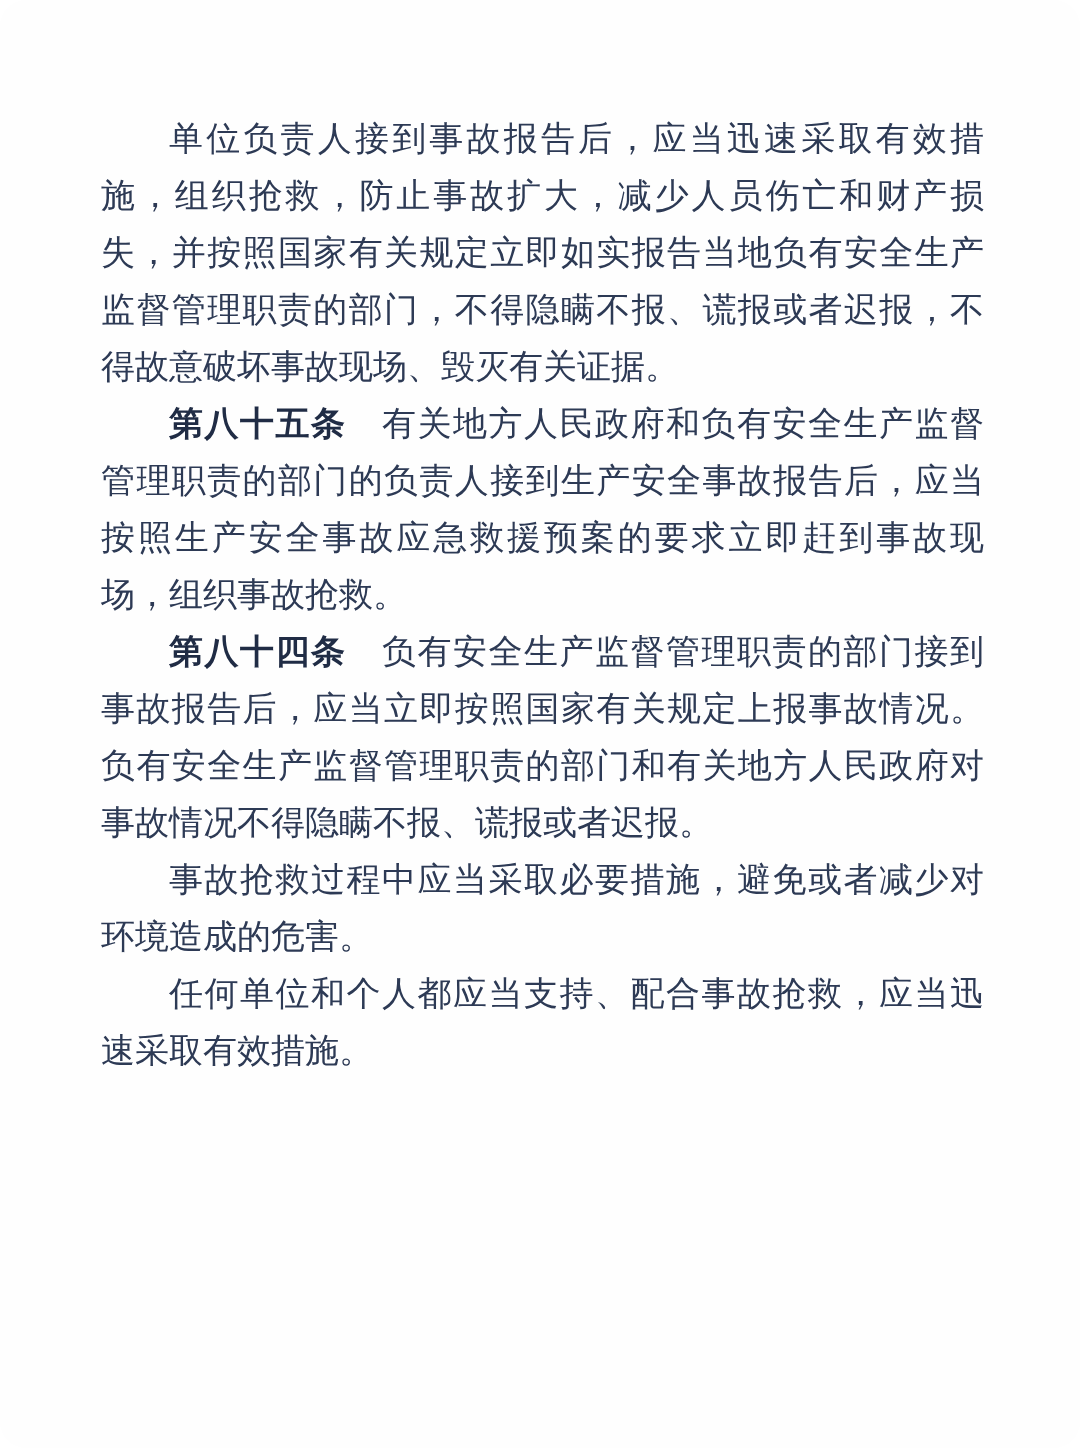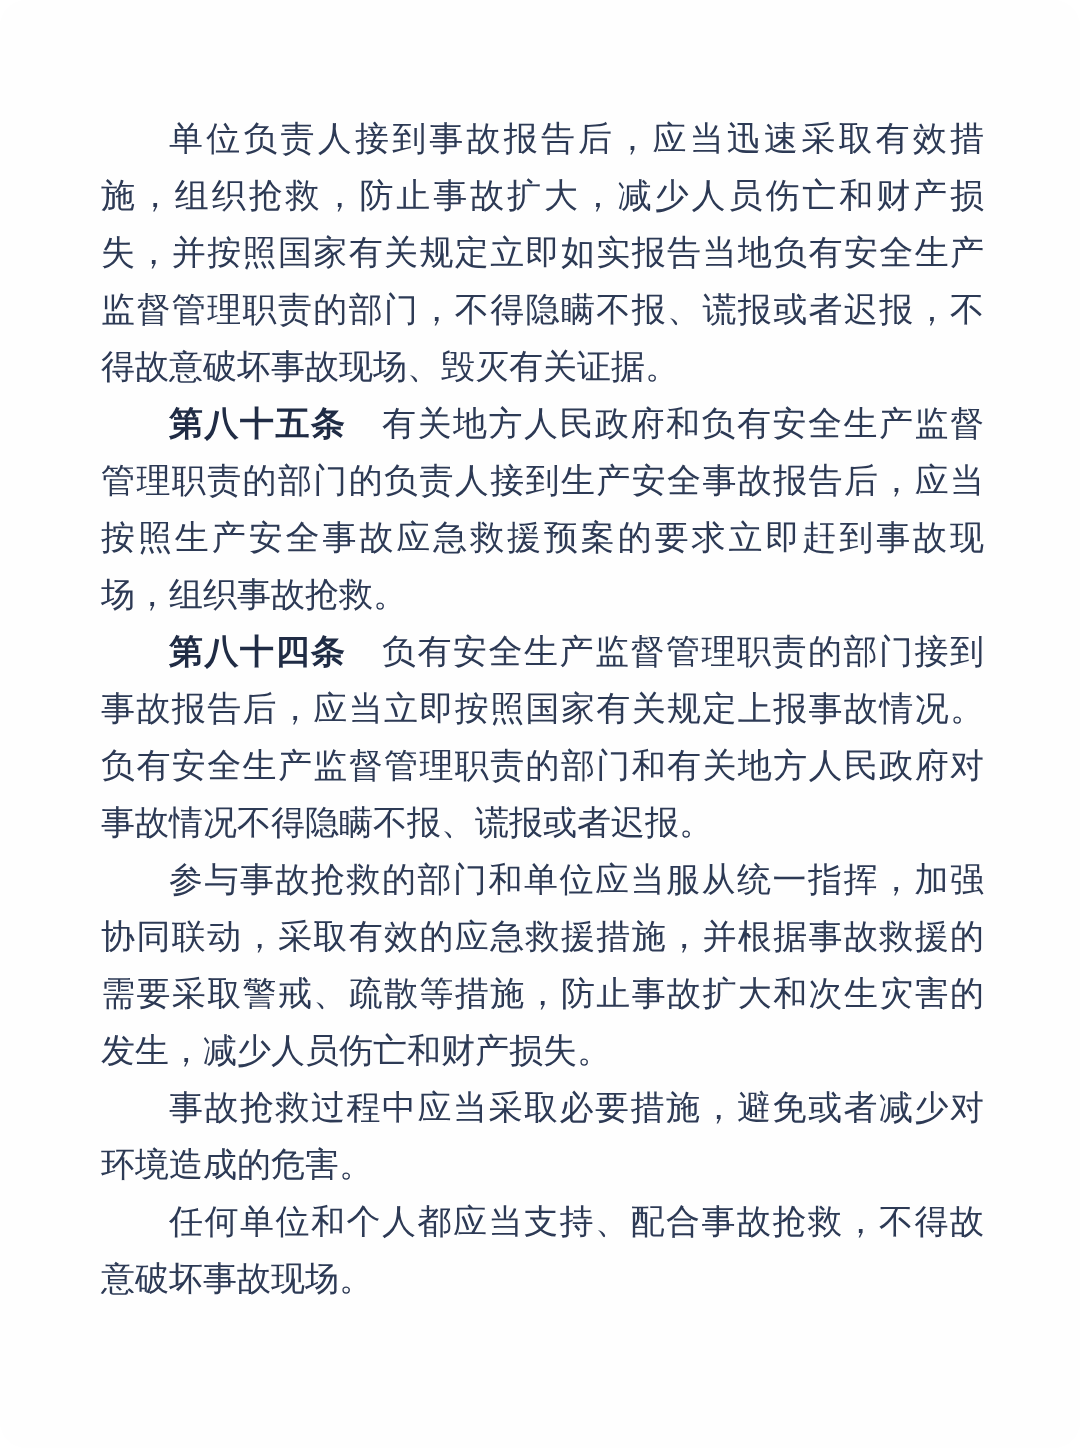--- a/index.html
+++ b/index.html
@@ -55,26 +55,23 @@
     </p>
 
     <p>
       <span class="para-lead">第八十五条　</span><span>有关地方人民政府和负有安全生产监督管理职责的部门的负责人接到生产安全事故报告后，应当按照生产安全事故应急救援预案的要求立即赶到事故现场，组织事故抢救。</span>
     </p>
 
     <p>
       <span class="para-lead">第八十四条　</span><span>负有安全生产监督管理职责的部门接到事故报告后，应当立即按照国家有关规定上报事故情况。负有安全生产监督管理职责的部门和有关地方人民政府对事故情况不得隐瞒不报、谎报或者迟报。</span>
     </p>
 
-    <p>
-      <span>参与事故抢救的部门和单位应当服从统一指挥，加强协同联动，采取有效的应急救援措施，并根据事故救援的需要采取警戒、疏散等措施，防止事故扩大和次生灾害的发生，减少人员伤亡和财产损失。</span>
-    </p>
 
     <p>
       <span>事故抢救过程中应当采取必要措施，避免或者减少对环境造成的危害。</span>
     </p>
 
     <p>
-      <span>任何单位和个人都应当支持、配合事故抢救，不得故意破坏事故现场。</span>
+      <span>任何单位和个人都应当支持、配合事故抢救，应当迅速采取有效措施。</span>
     </p>
 
   </div>
 </div>
 
 </body></html>

